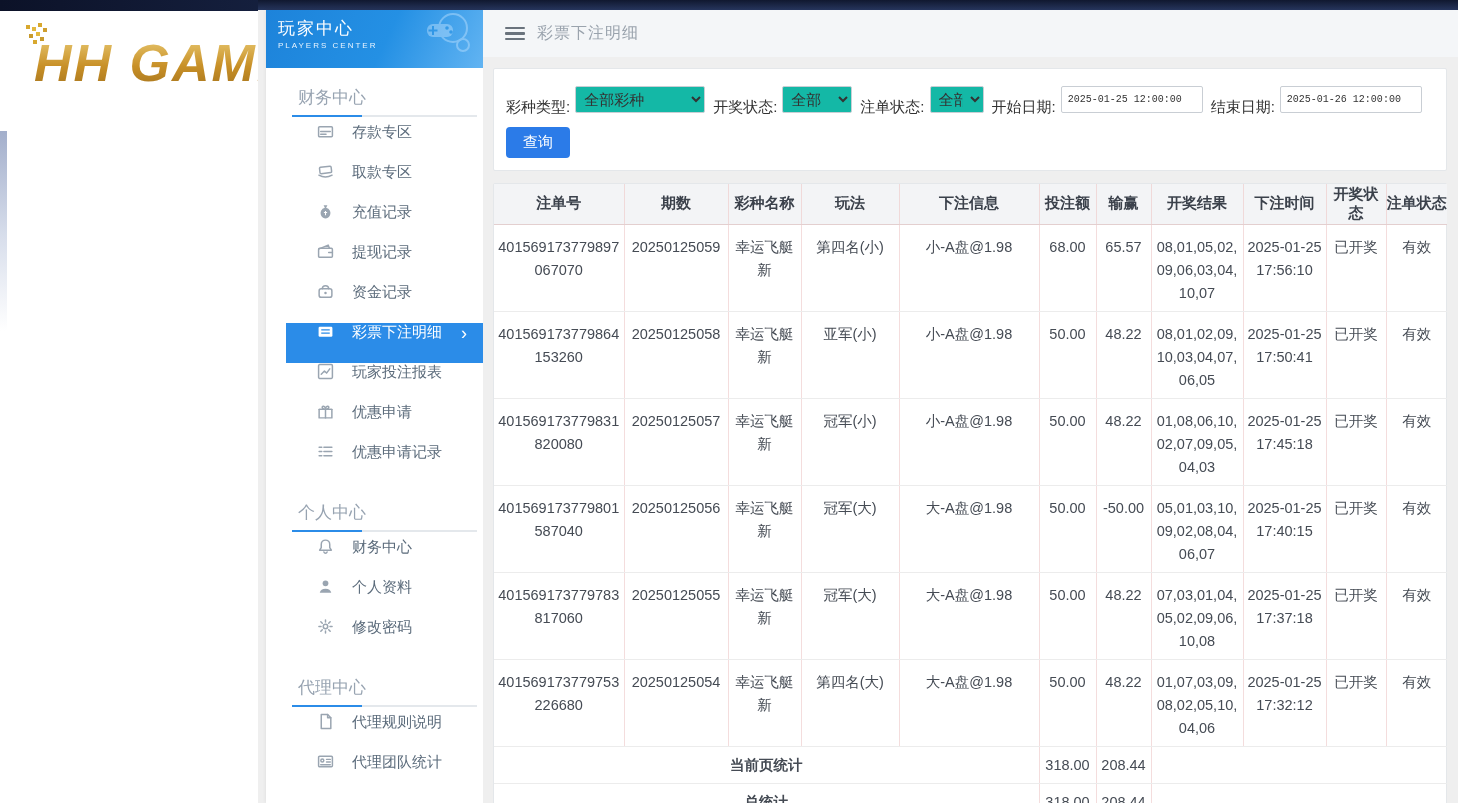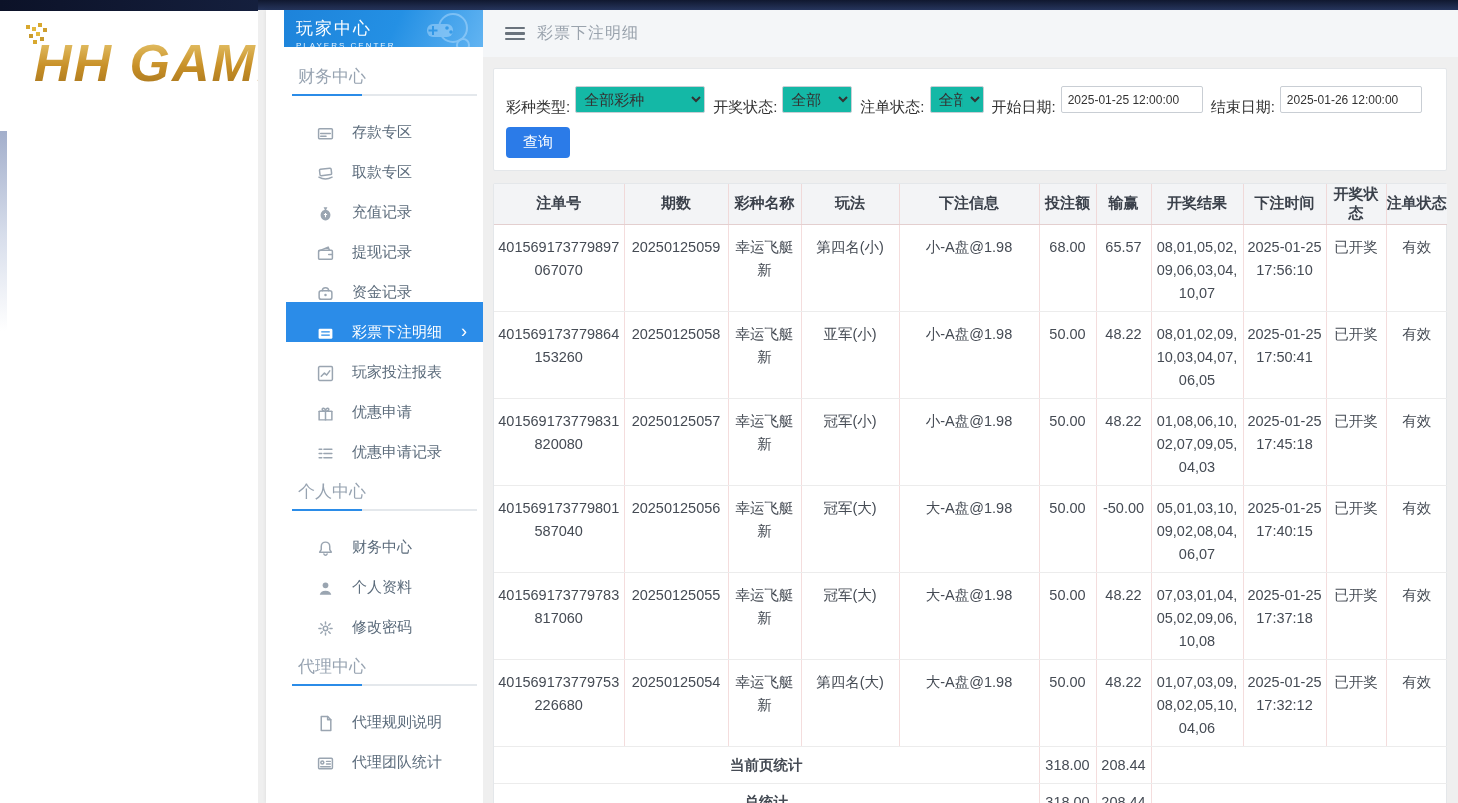--- a/index.html
+++ b/index.html
@@ -21,30 +21,30 @@
   .logo-sparkles { position:absolute; left:26px; top:14px; width:4px; height:4px; background:#d8a82f;
     box-shadow:6px 2px 0 #e3b83f, 12px -2px 0 #d8a82f, 3px 9px 0 #c89a2c, 10px 7px 0 #e3b83f,
       17px 3px 0 #cf9e2e, 7px 15px 0 #d8a82f, 14px 12px 0 #c89a2c; }
 
   .app { position:absolute; left:258px; top:0; width:1200px; height:803px;
     background:linear-gradient(180deg,#10182f 0,#26355c 10px,#efefef 10px); }
 
   
   .sidebar { position:absolute; left:8px; top:10px; width:217px; height:793px;
     background:#fff; box-shadow:0 0 4px rgba(0,0,0,.08); }
-  .sidebar-header { position:relative; height:37px; overflow:hidden; padding:7px 0 0 12px;
-    background:linear-gradient(115deg,#1d83da 0%,#2490e4 55%,#62b4f2 100%);margin-left:18px; }
+  .sidebar-header { position:relative; height:58px; overflow:hidden; padding:7px 0 0 12px;
+    background:linear-gradient(115deg,#1d83da 0%,#2490e4 55%,#62b4f2 100%); }
   .sidebar-header .t1 { color:#fff; font-size:17px; letter-spacing:2px; }
   .sidebar-header .t2 { color:#e8f4ff; font-size:8px; letter-spacing:2px; margin-top:1px; }
   .pad-icon { position:absolute; right:10px; top:2px; opacity:.45; }
   .side-scroller { height:734px; overflow:hidden;margin-left:20px; }
   .side-section-title { padding:18px 12px 6px; color:#97a3b1; font-size:17px; }
   .side-divider { height:2px; margin:0 6px 6px; background:#e4e8ec; position:relative; }
   .side-divider::before { content:""; position:absolute; left:0; top:0; height:2px; width:38%; background:#2b8ce8; }
-  .side-item { position:relative; display:flex; align-items:flex-end; height:40px;
+  .side-item { position:relative; display:flex; align-items:flex-start; height:40px;
     padding-left:31px; color:#5b6b7b; font-size:15px; cursor:pointer; }
   .side-item .icn { width:17px; height:17px; color:#9aa5b1; margin-right:18px; flex:0 0 17px; }
   .side-item.active { background:#2b8ce8; color:#fff; }
   .side-item.active .icn { color:#fff; }
   .side-item .chev { position:absolute; right:16px; font-size:18px; color:#fff; }
 
   
   .main { position:absolute; left:225px; right:0; top:10px; bottom:0; background:#efefef; }
   .topbar { height:47px; background:#f4f6f8; display:flex; align-items:center; padding-left:22px; }
   .hamburger { width:20px; height:14px; margin-right:12px; display:inline-block; }
@@ -54,21 +54,21 @@
 
   .panel { background:#fff; border:1px solid #e4e7ea; border-radius:2px; }
   .filter-panel { padding:13px 12px 12px; margin-bottom:12px; }
   .filter-row { display:flex; align-items:center; flex-wrap:nowrap; }
   .filter-row label { font-size:15px; color:#333; margin:16px 5px 0 0; white-space:nowrap; }
   .filter-row .gap { width:8px; }
   select { height:27px; border:1px solid #c9ced4; border-radius:2px; background:#14b8a6;
     font-size:15px; color:#333; padding:0 4px; font-family:inherit; }
   .sel-type { width:130px; } .sel-draw { width:70px; } .sel-order { width:54px; }
   .date-input { width:142px; height:27px; border:1px solid #c9ced4; border-radius:2px;
-    font-size:12px; color:#333; padding:0 6px; font-family:Liberation Sans, sans-serif; }
+    font-size:10px; color:#333; padding:0 6px; font-family:Liberation Mono, monospace; }
   .btn-query { margin-top:10px; background:#2b7be8; color:#fff; border:none; border-radius:4px;
     font-size:15px; padding:6px 17px; cursor:pointer; font-family:inherit; }
 
   
   table { width:100%; border-collapse:collapse; table-layout:fixed; }
   th { background:#f3f4f6; color:#3b414b; font-size:15px; font-weight:bold; height:40px;
     border-right:1px solid #f0d9d9; border-bottom:1px solid #e3cfcf; }
   td { font-size:14.5px; color:#454b54; text-align:center; vertical-align:top;
     padding:11px 3px 6px; line-height:23px; border-right:1px solid #f4dddd;
     border-bottom:1px solid #ececec; word-break:break-all; }

